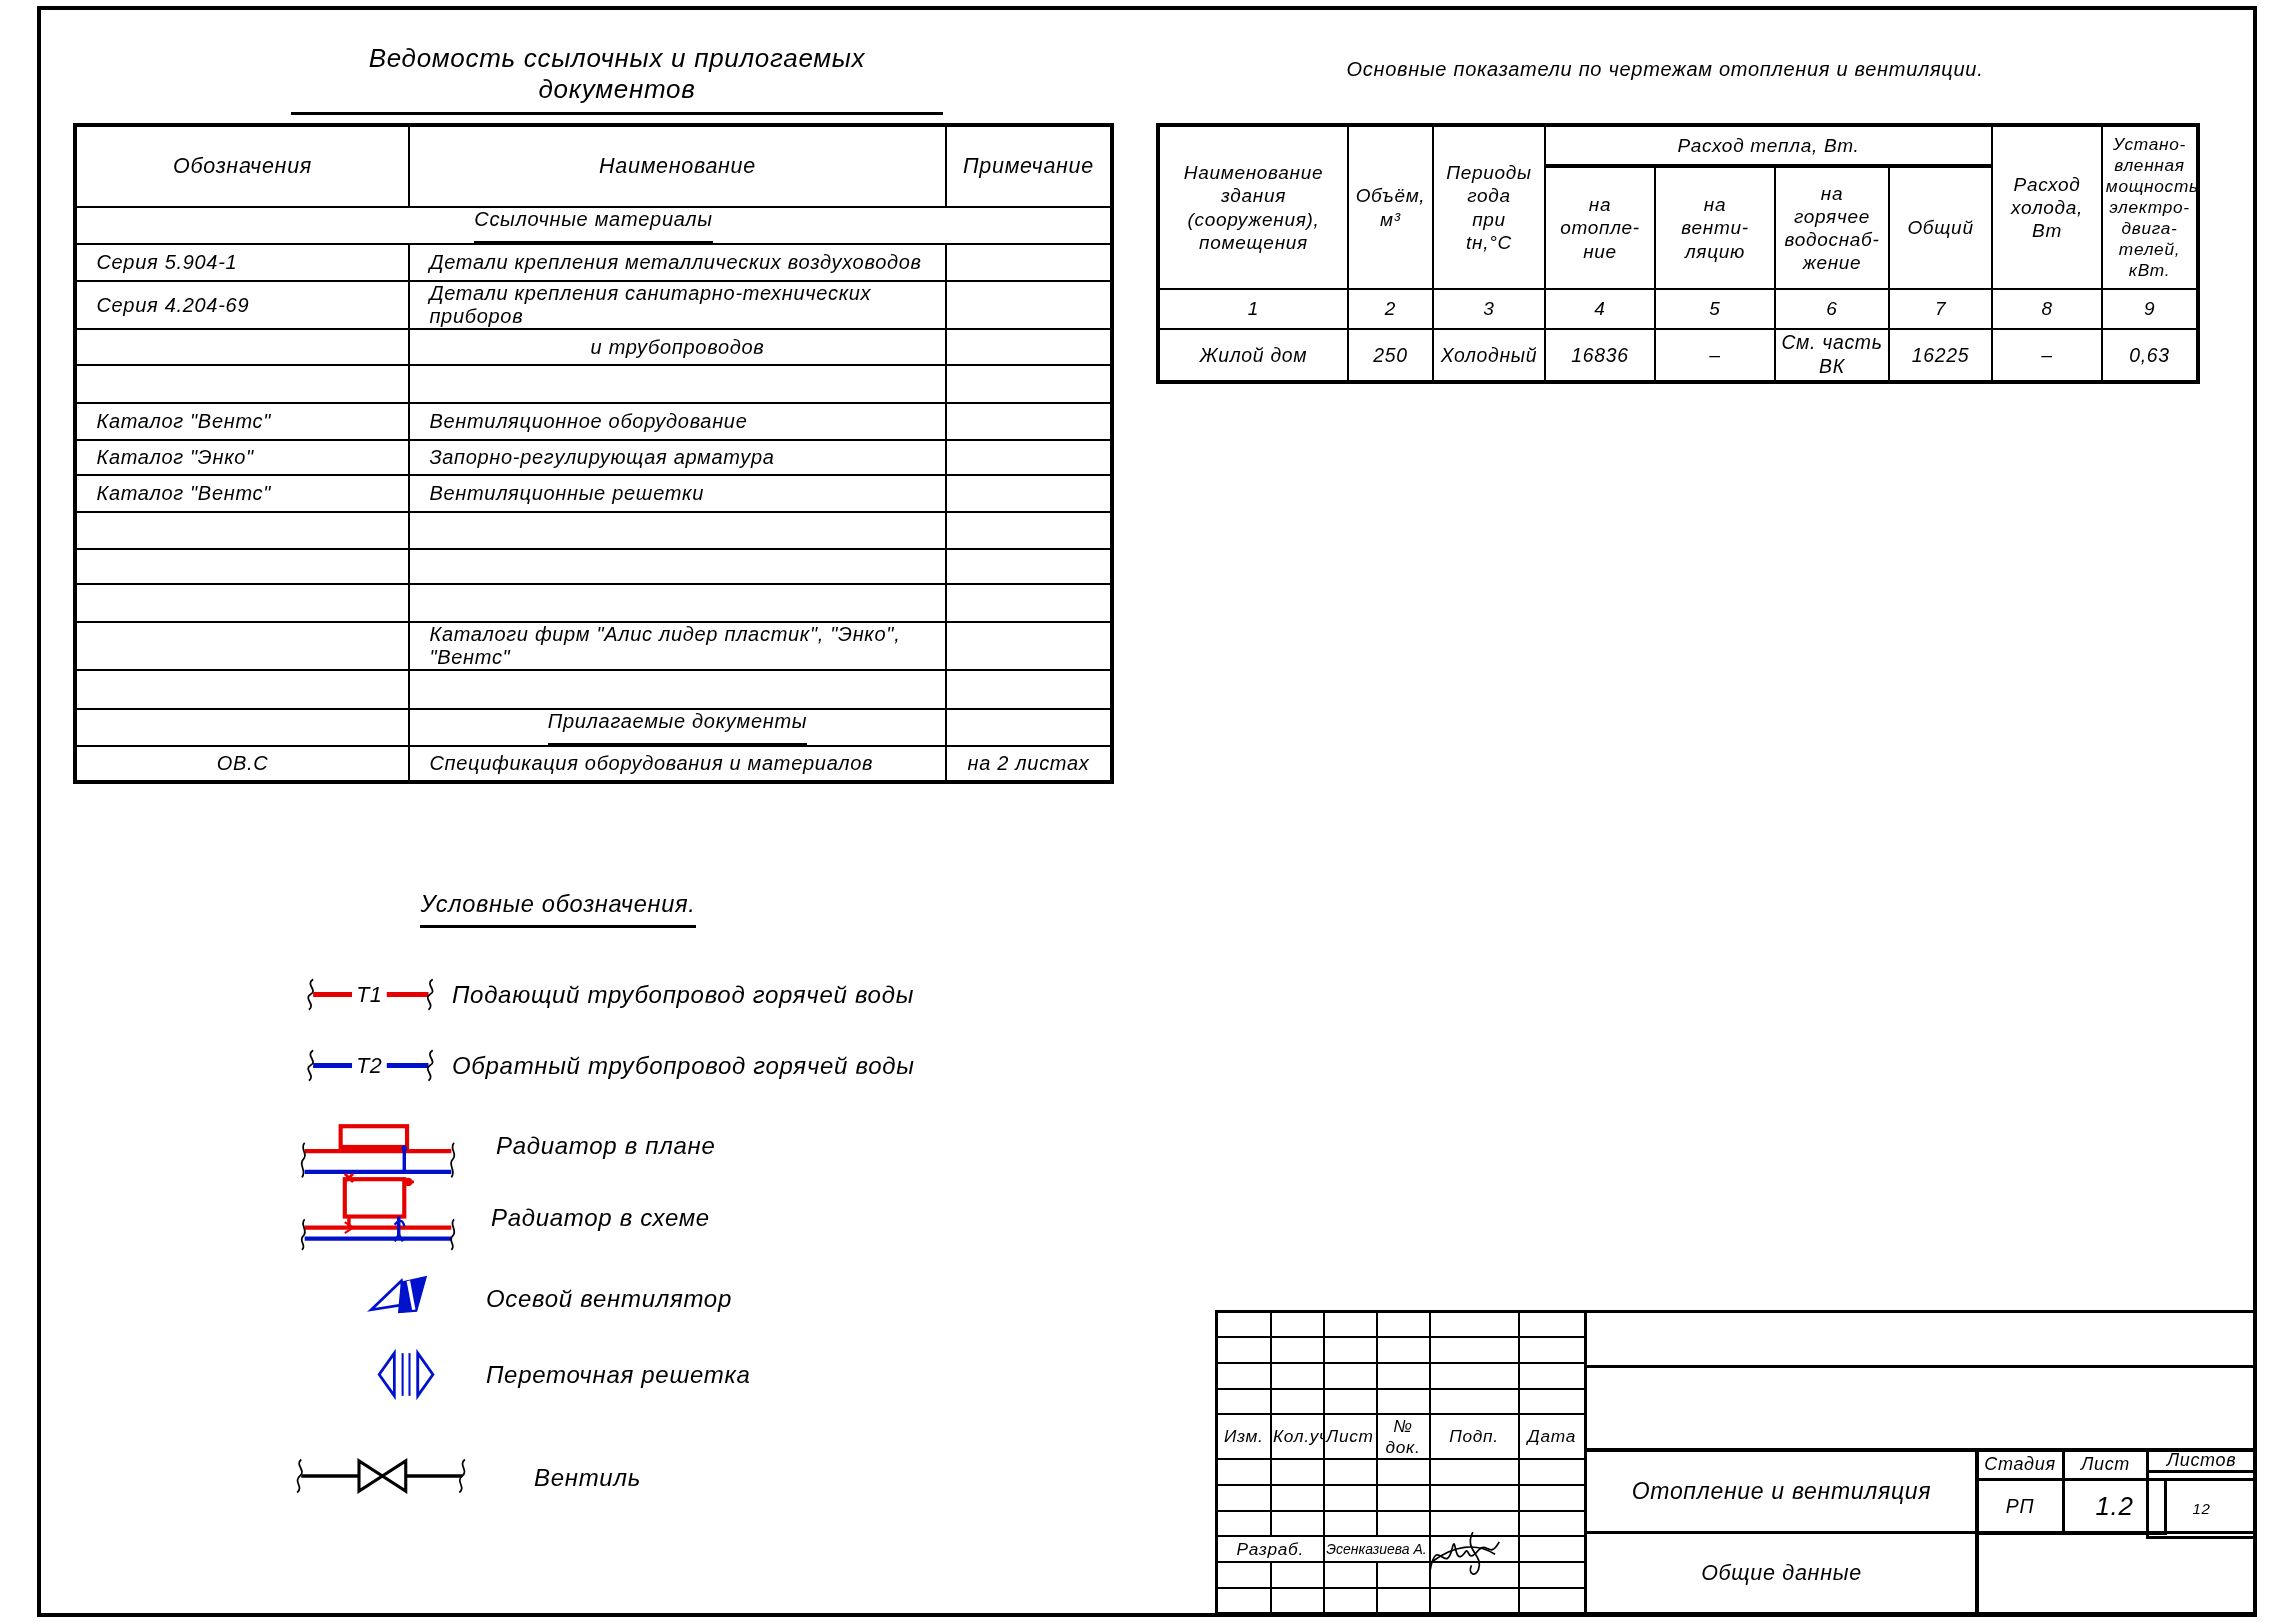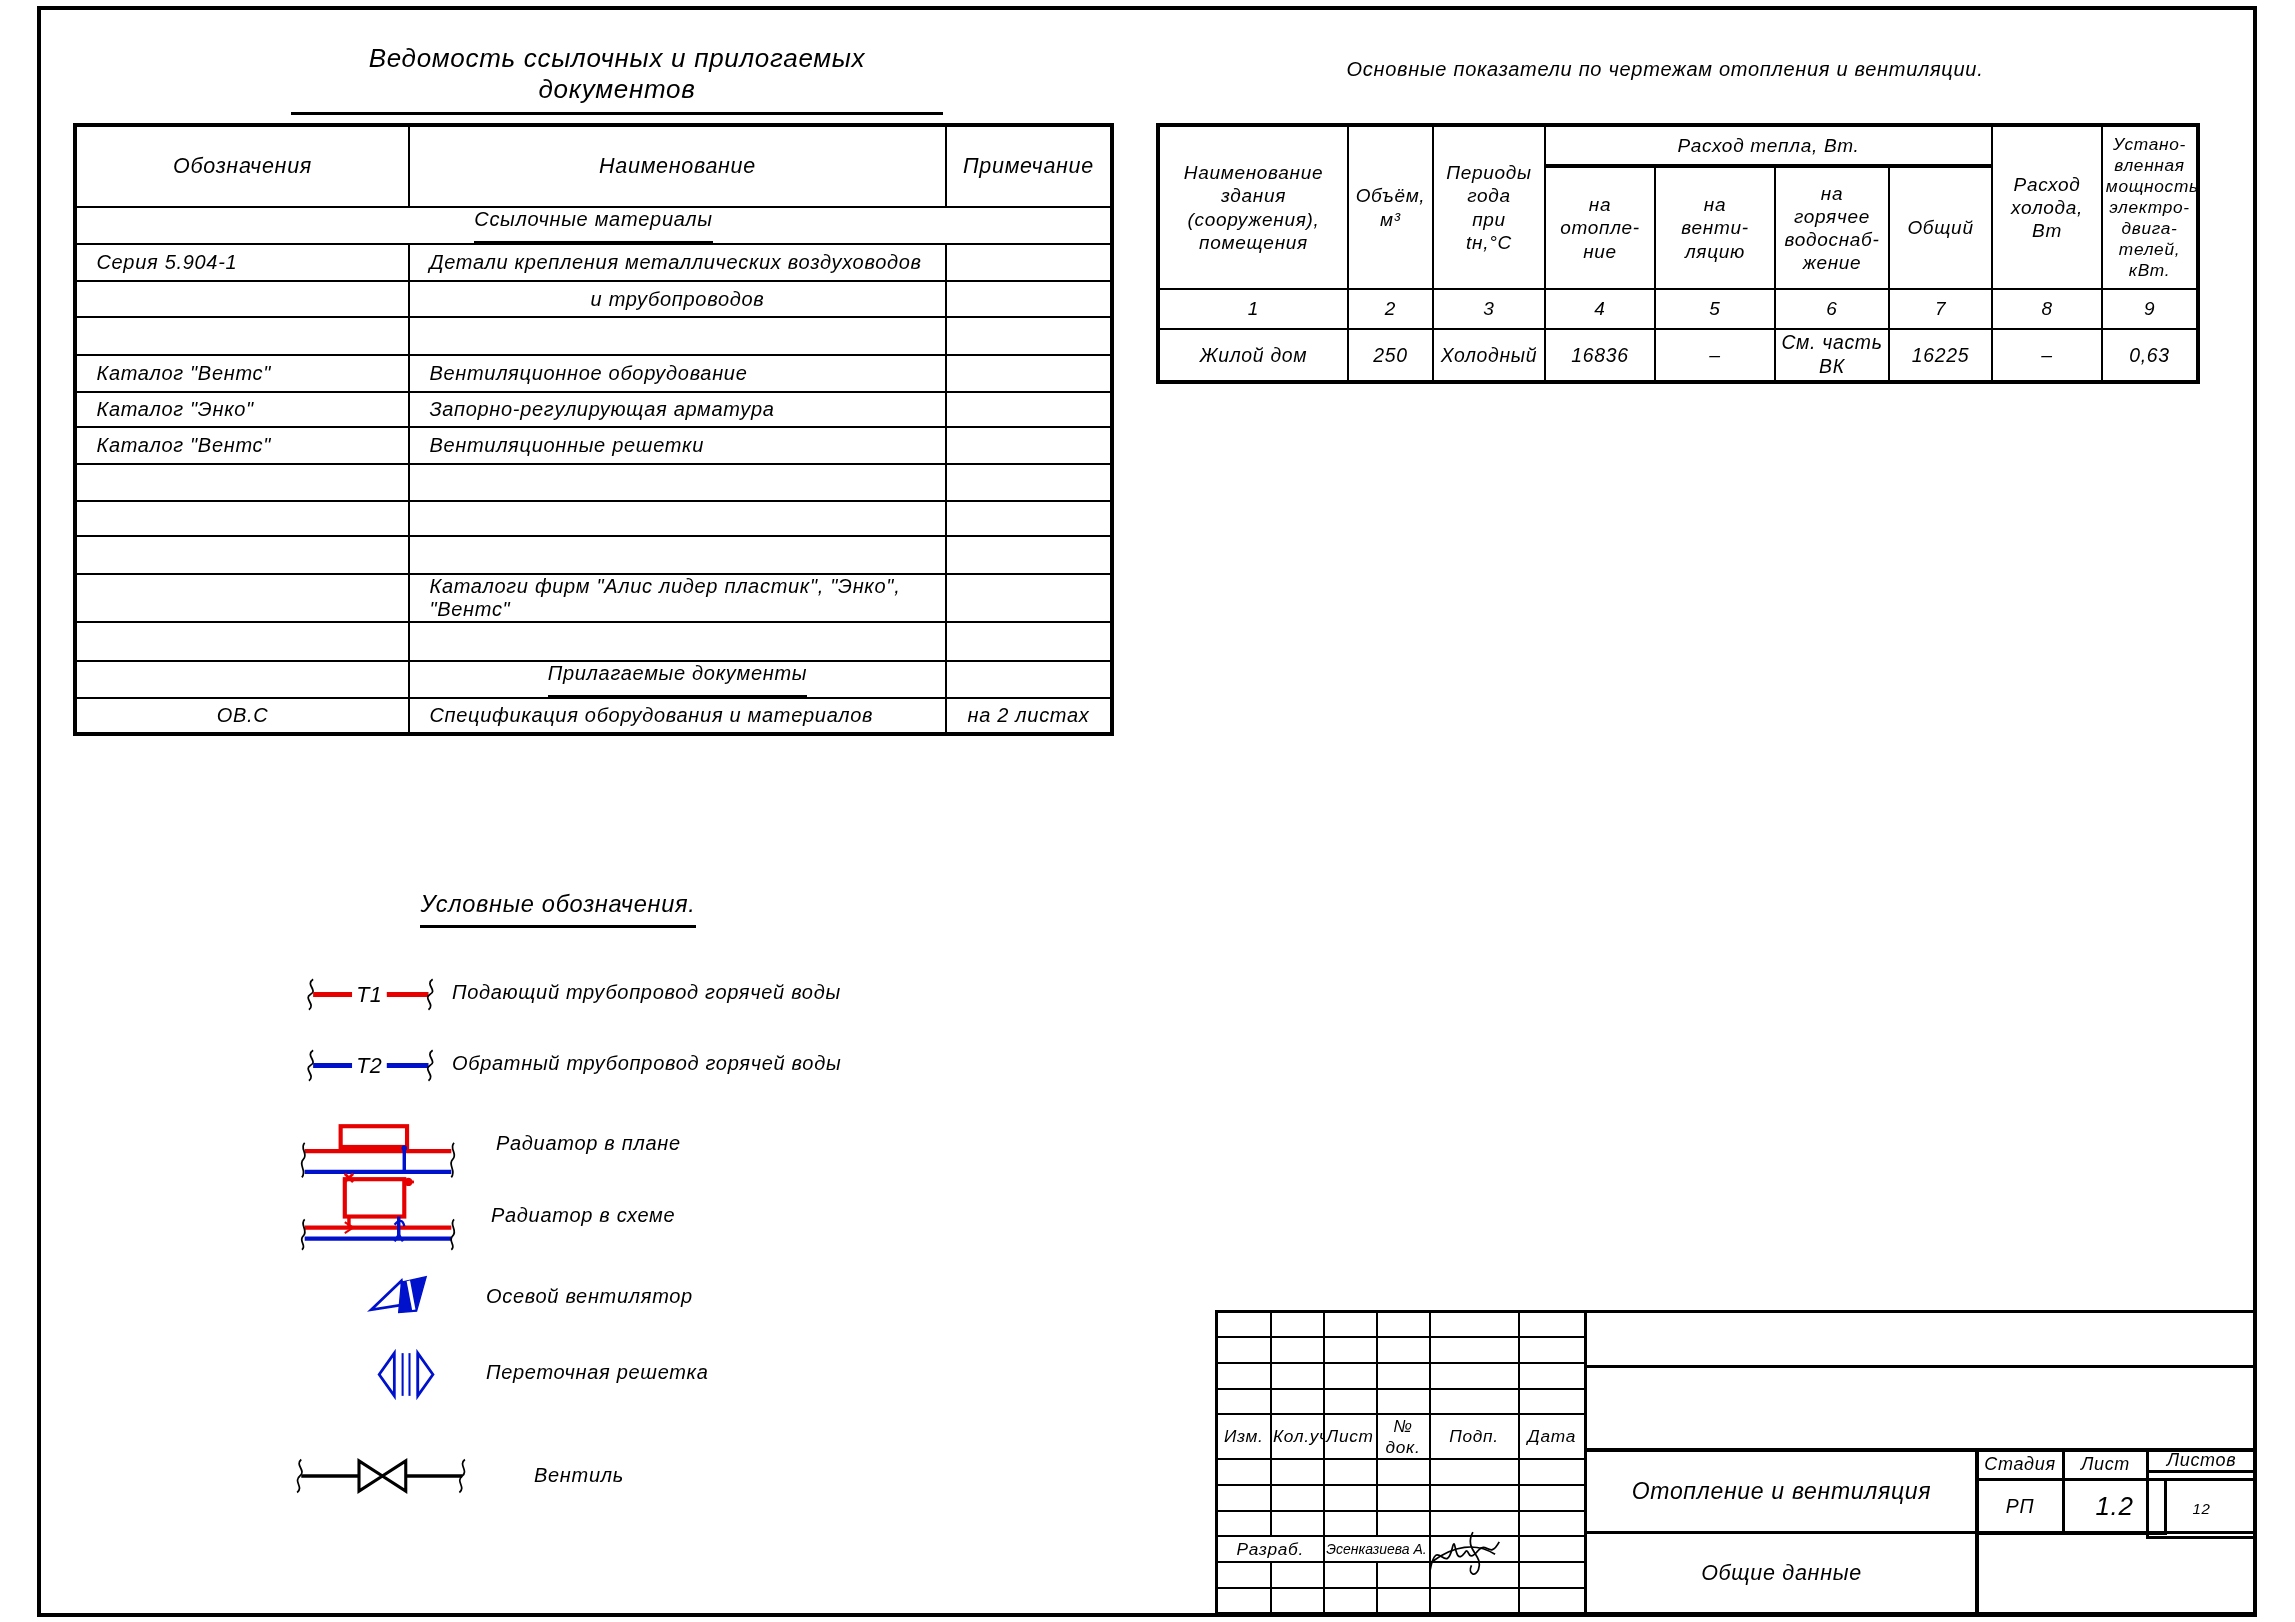--- a/index.html
+++ b/index.html
@@ -28,21 +28,21 @@
   .doc-table td.cc{text-align:center;padding:0 2.8px;}
   .doc-table .sec u, .u-cell{border-bottom:2.8px solid #000;padding-bottom:10px;text-decoration:none;display:inline-block;}
   
   .ind-table{left:1156px;top:123px;width:1040px;border:4.2px solid #000;font-size:19px;}
   .ind-table th,.ind-table td{text-align:center;padding:1.4px 2.8px;}
   .ind-table .grp{border-bottom:4.2px solid #000;}
   .ind-table .num td{height:40px;font-size:19px;}
   .ind-table .dat td{height:45px;font-size:19.4px;}
   .pre{white-space:pre-line;line-height:1.22;}
   
-  .legend-label{font-size:20px;white-space:nowrap;}
+  .legend-label{font-size:24px;white-space:nowrap;}
   .tb-left{left:1215px;top:1310px;width:368px;height:305px;border:3.5px solid #000;font-size:17.3px;}
   .tb-left td{height:25px;text-align:center;padding:0 1.4px;}
   .cell{position:absolute;border:3.5px solid #000;display:flex;align-items:center;justify-content:center;text-align:left;}
   svg{position:absolute;overflow:visible;}
   text{font-family:"Liberation Sans",sans-serif;font-style:italic;}
 </style>
 </head>
 <body>
 
 <div class="abs frame"></div>
@@ -62,20 +62,25 @@
     <th>Обозначения</th>
     <th>Наименование</th>
     <th>Примечание</th>
   </tr>
   <tr style="height:35px">
         <td colspan="3" class="cc sec"><span class="u-cell">Ссылочные материалы</span></td>
       </tr>
   <tr style="height:37px">
     <td>Серия 5.904-1</td>
     <td>Детали крепления металлических воздуховодов</td>
+    <td></td>
+  </tr>
+  <tr style="height:38px">
+    <td>Серия 4.204-69</td>
+    <td>Детали крепления санитарно-технических приборов</td>
     <td></td>
   </tr>
   <tr style="height:36px">
     <td></td>
     <td class="cc">и трубопроводов</td>
     <td></td>
   </tr>
   <tr style="height:38px">
         <td></td>
         <td></td>

